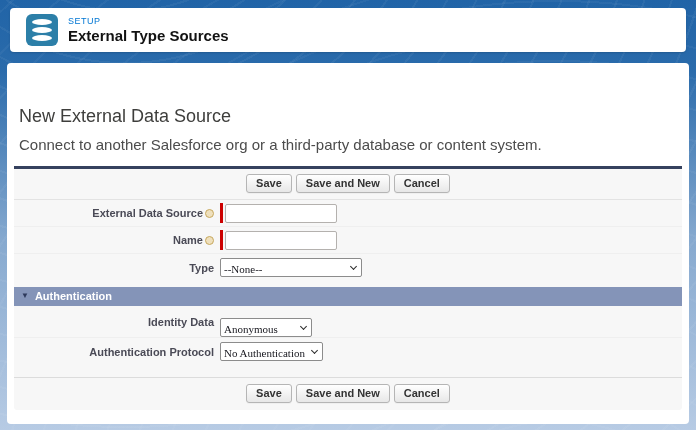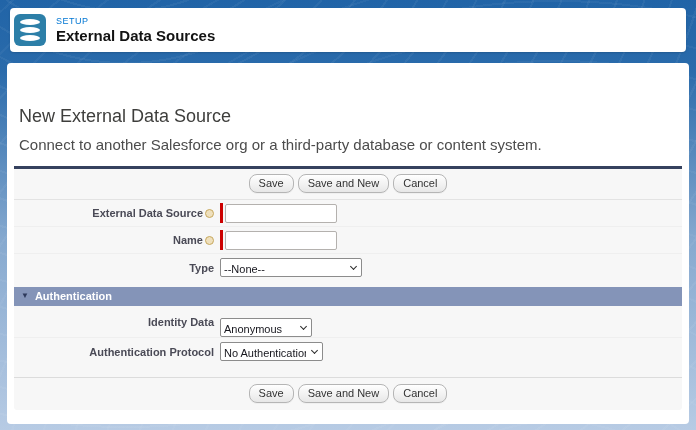--- a/index.html
+++ b/index.html
@@ -12,21 +12,21 @@
   .bg-texture {
     position:absolute; inset:0; pointer-events:none; z-index:0;
     background:
       repeating-radial-gradient(circle at 18% -40%, rgba(255,255,255,0.05) 0 2px, transparent 2px 26px),
       repeating-radial-gradient(circle at 80% 140%, rgba(255,255,255,0.045) 0 2px, transparent 2px 30px);
   }
 
   
   .header-card {
     position:absolute; left:10px; right:10px; top:8px; height:44px; z-index:2;
-    background:#fff; border-radius:4px; display:flex; align-items:center; padding-left:4px;
+    background:#fff; border-radius:4px; display:flex; align-items:center; padding-left:16px;
     box-shadow:0 1px 2px rgba(0,0,0,0.15);
   }
   .setup-icon {
     width:32px; height:32px; border-radius:6px; background:#2c7fa8;
     display:flex; flex-direction:column; justify-content:center; gap:2px; flex:0 0 auto;
   }
   .db-disc { width:20px; height:6px; background:#fff; border-radius:50%; margin:0 auto; }
   .header-text { margin-left:10px; line-height:1.15; }
   .eyebrow { font-size:9px; color:#0176d3; letter-spacing:0.5px; }
   .header-title { font-size:15px; font-weight:bold; color:#121212; margin-top:1px; }
@@ -50,22 +50,22 @@
 
   
   .form-block {
     margin:13px 7px 0 7px; background:#f7f7f7;
     border-top:3px solid #35415e; border-radius:0 0 3px 3px;
   }
   .toolbar { display:flex; justify-content:center; gap:4px; padding:5px 0 6px; }
   .toolbar.top { border-bottom:1px solid #e3e3e3; }
   .toolbar.bottom { border-top:1px solid #dcdcdc; margin-top:12px; padding:6px 0 7px; }
   .btn {
-    font-family:inherit; font-size:11px; font-weight:normal; color:#333;
-    background:linear-gradient(#ffffff, #e7e7e7); border:1px solid #b5b5b5; border-radius:8px;
+    font-family:inherit; font-size:11px; font-weight:bold; color:#333;
+    background:linear-gradient(#ffffff, #e7e7e7); border:1px solid #b5b5b5; border-radius:3px;
     padding:2px 9px 3px; cursor:pointer; box-shadow:0 1px 0 rgba(0,0,0,0.03);
   }
 
   .field-row { display:flex; align-items:center; min-height:27px; border-bottom:1px solid #efefef; }
   .field-row.no-line { border-bottom:none; }
   .label-cell {
     width:200px; display:flex; justify-content:flex-end; align-items:center;
     font-size:11px; font-weight:bold; color:#4a4a56;
   }
   .info-icon {
@@ -79,21 +79,21 @@
     font-family:inherit; font-size:11px; padding:1px 3px; background:#fff;
   }
 
   .select-wrap {
     position:relative; display:inline-block; height:19px; background:#fff;
     border:1px solid #8c8c8c; border-radius:2px;
   }
   .select-wrap select {
     appearance:none; -webkit-appearance:none; -moz-appearance:none;
     width:100%; height:17px; border:none; background:transparent;
-    font-family:Liberation Sans, sans-serif; font-size:11px; color:#16161d; padding:0 16px 0 3px; cursor:pointer;
+    font-family:Liberation Serif, serif; font-size:11px; color:#16161d; padding:0 16px 0 3px; cursor:pointer;
   }
   .chev {
     position:absolute; right:5px; top:5px; width:5px; height:5px;
     border-left:1.6px solid #2b2b2b; border-bottom:1.6px solid #2b2b2b;
     transform:rotate(-45deg); pointer-events:none;
   }
   .w-type  { width:142px; }
   .w-idtype{ width:92px;margin-top:12px;  }
   .w-proto { width:103px; }
 
@@ -109,21 +109,21 @@
 <div class="bg-texture"></div>
 
 <div class="header-card">
   <div class="setup-icon">
     <span class="db-disc"></span>
       <span class="db-disc"></span>
       <span class="db-disc"></span>
   </div>
   <div class="header-text">
     <div class="eyebrow">SETUP</div>
-    <div class="header-title">External Data Sources</div>
+    <div class="header-title">External Type Sources</div>
   </div>
 </div>
 
 <div class="content-card">
 
   <div class="title-area">
     <div class="page-title">New External Data Source</div>
     <div class="page-subtitle">Connect to another Salesforce org or a third-party database or content system.</div>
   </div>
 

